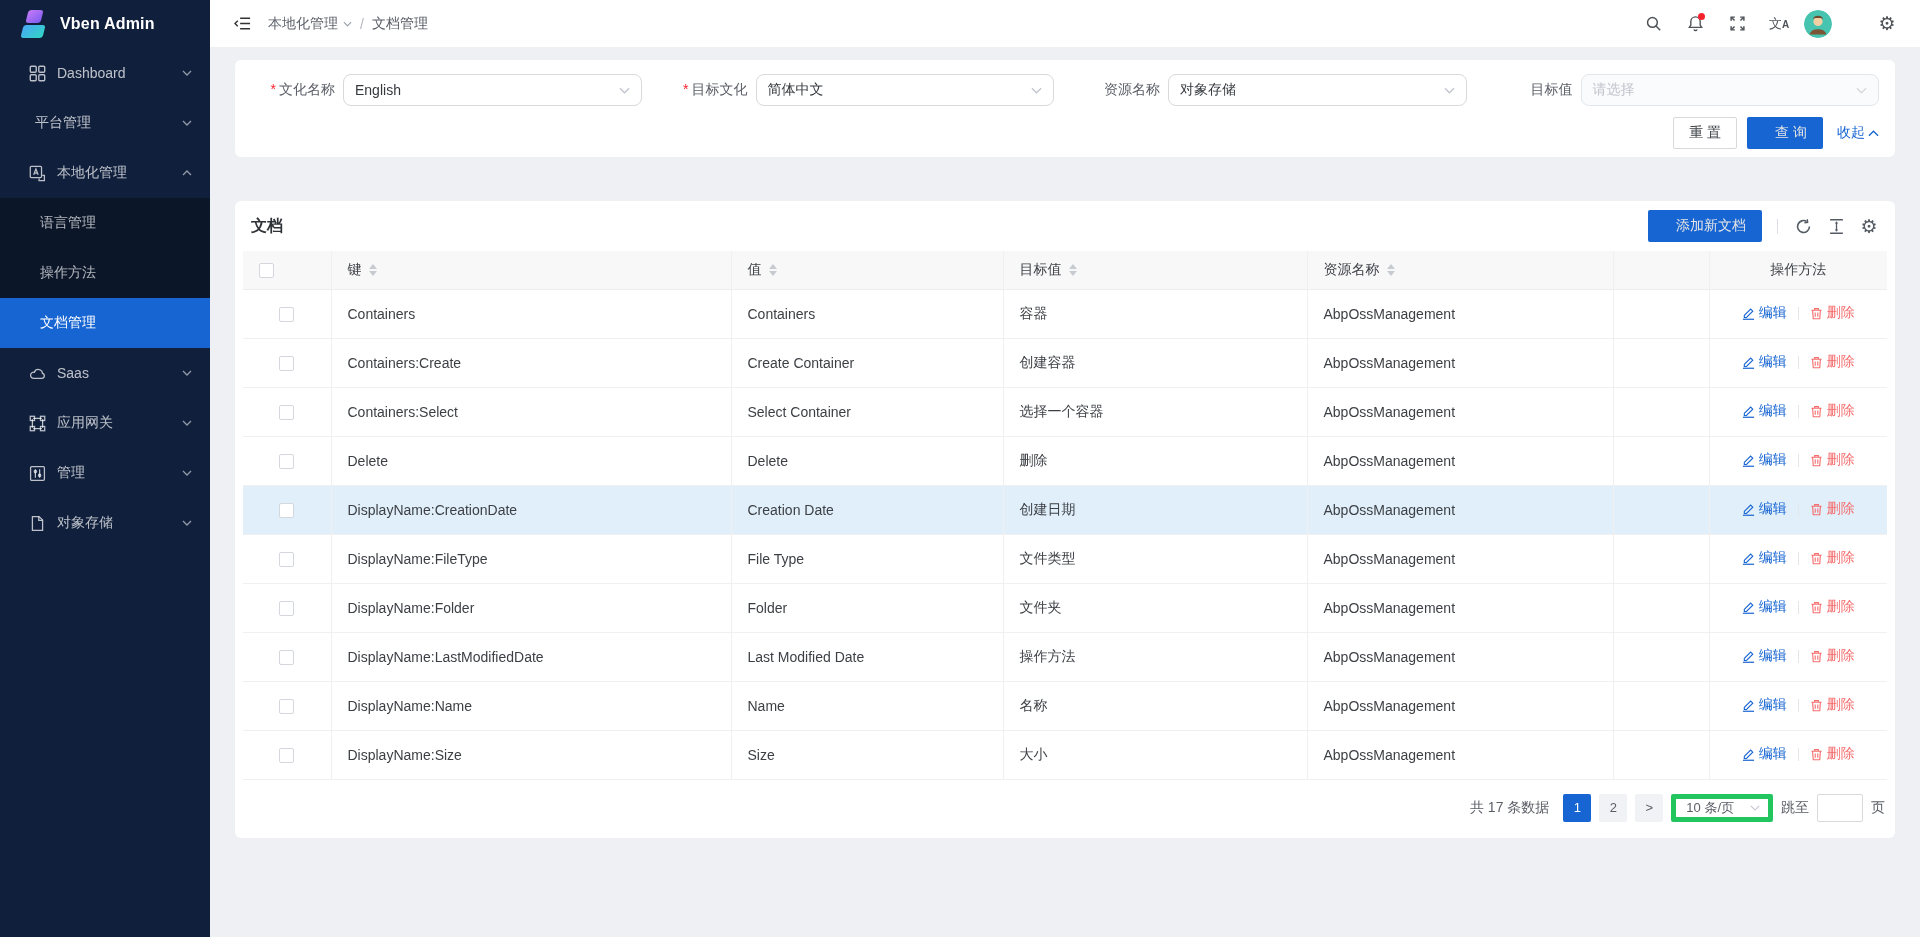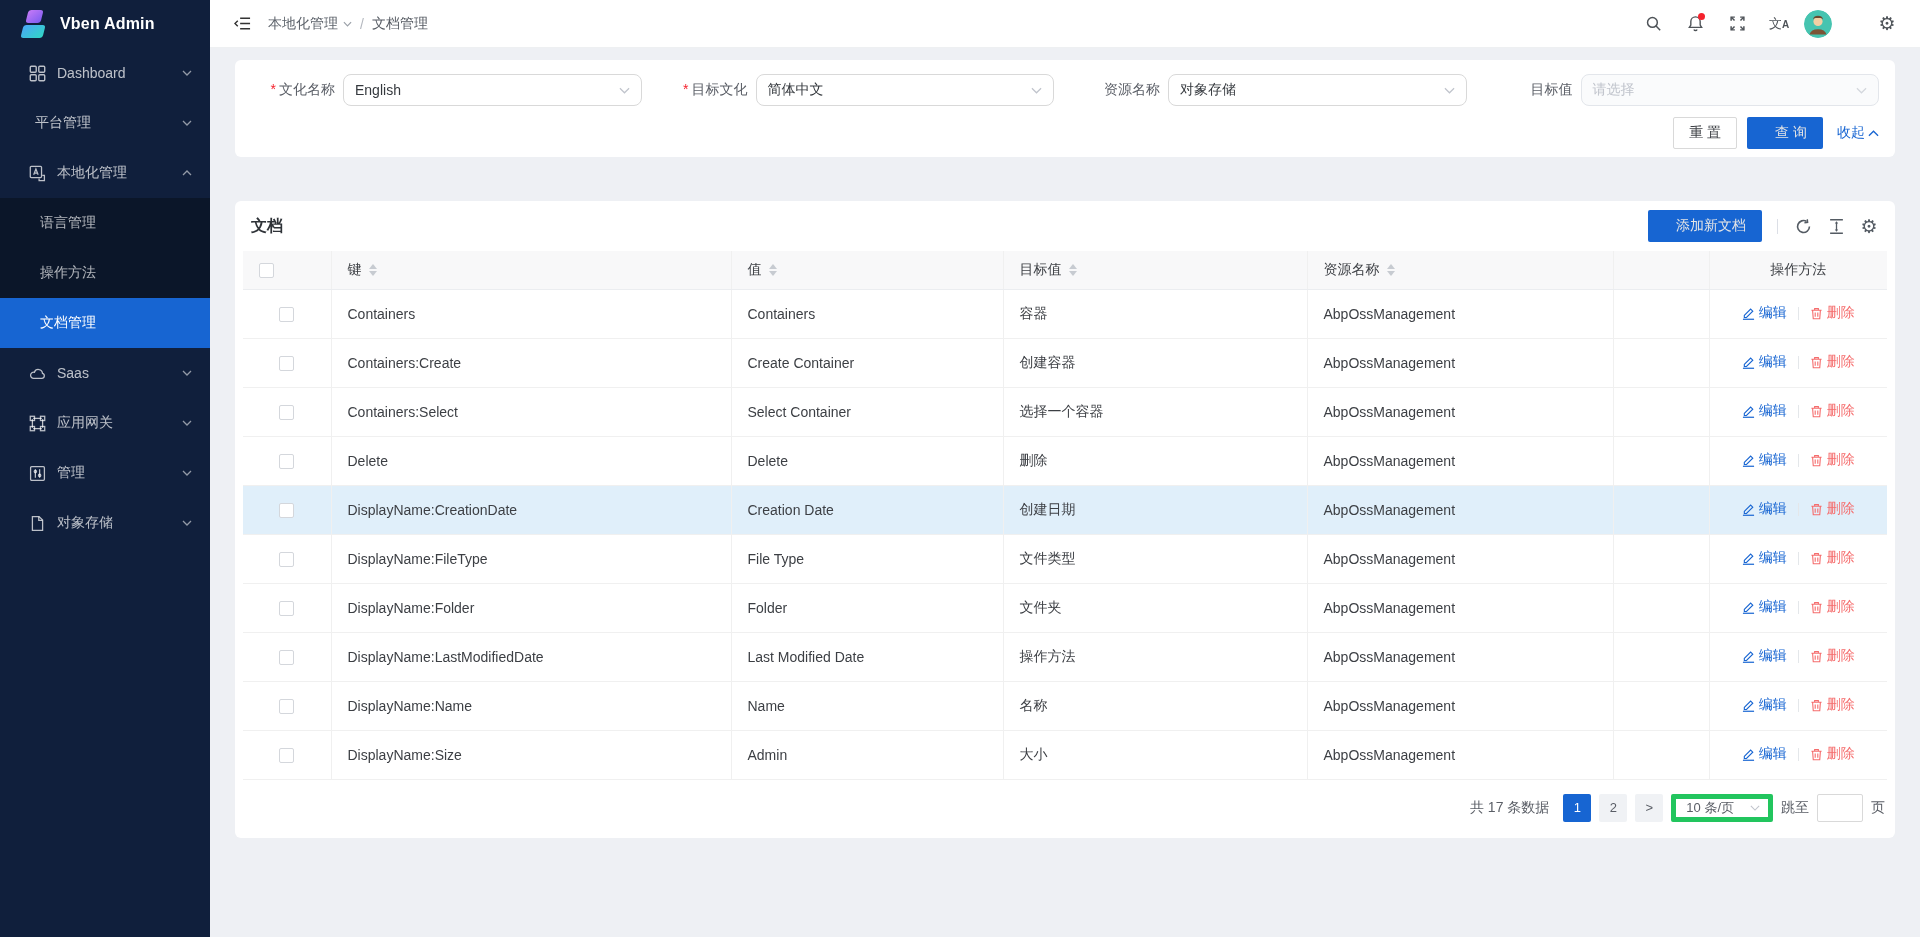--- a/index.html
+++ b/index.html
@@ -633,21 +633,21 @@
                     </svg>
           <span>删除</span>
         </a>
       </span>
     </td>
   </tr>
 
   <tr>
     <td class="td-check"><span class="checkbox"></span></td>
     <td>DisplayName:Size</td>
-    <td>Admin</td>
+    <td>Size</td>
     <td>大小</td>
     <td>AbpOssManagement</td>
     <td class="td-empty"></td>
     <td class="td-actions">
       <span class="act-wrap">
         <a class="act-link edit">
           <svg width="13" height="13" viewBox="0 0 14 14" fill="none" stroke="currentColor" stroke-width="1.2">
                       <path d="M2.5 9L9.3 2.2l2.3 2.3L4.8 11.3H2.5z"></path>
                       <path d="M1 13.2h12" stroke-width="1.3"></path>
                     </svg>

